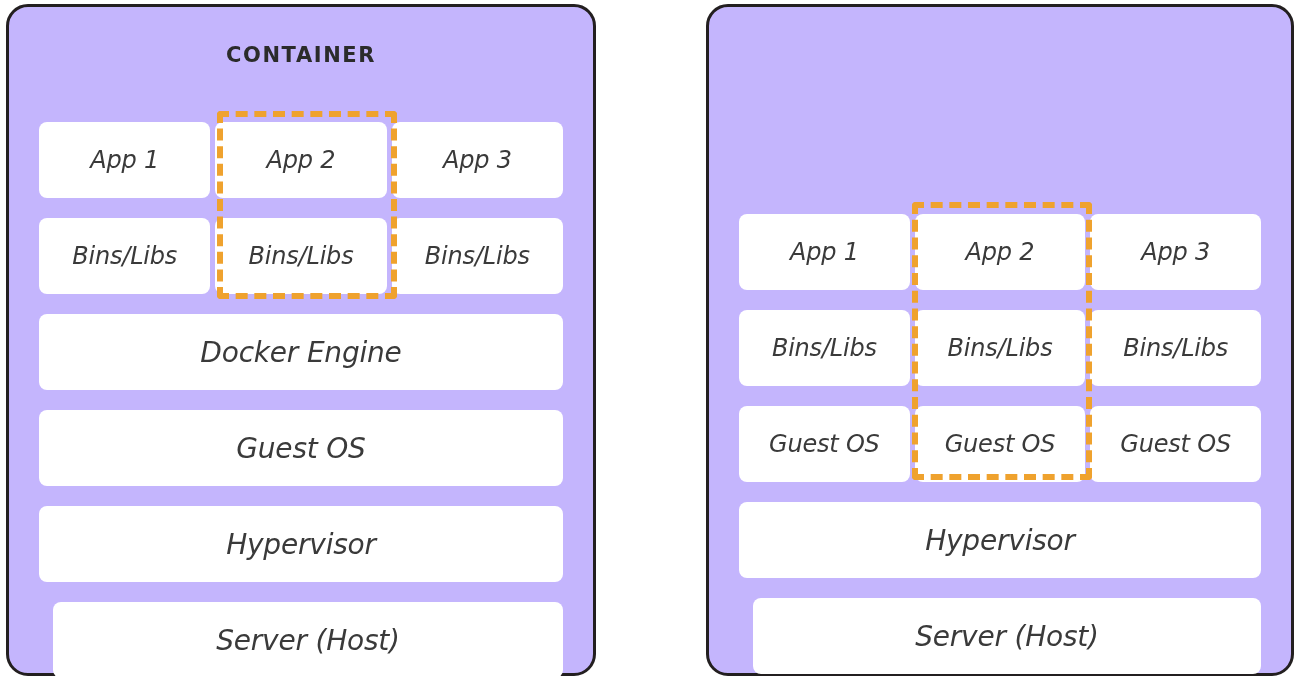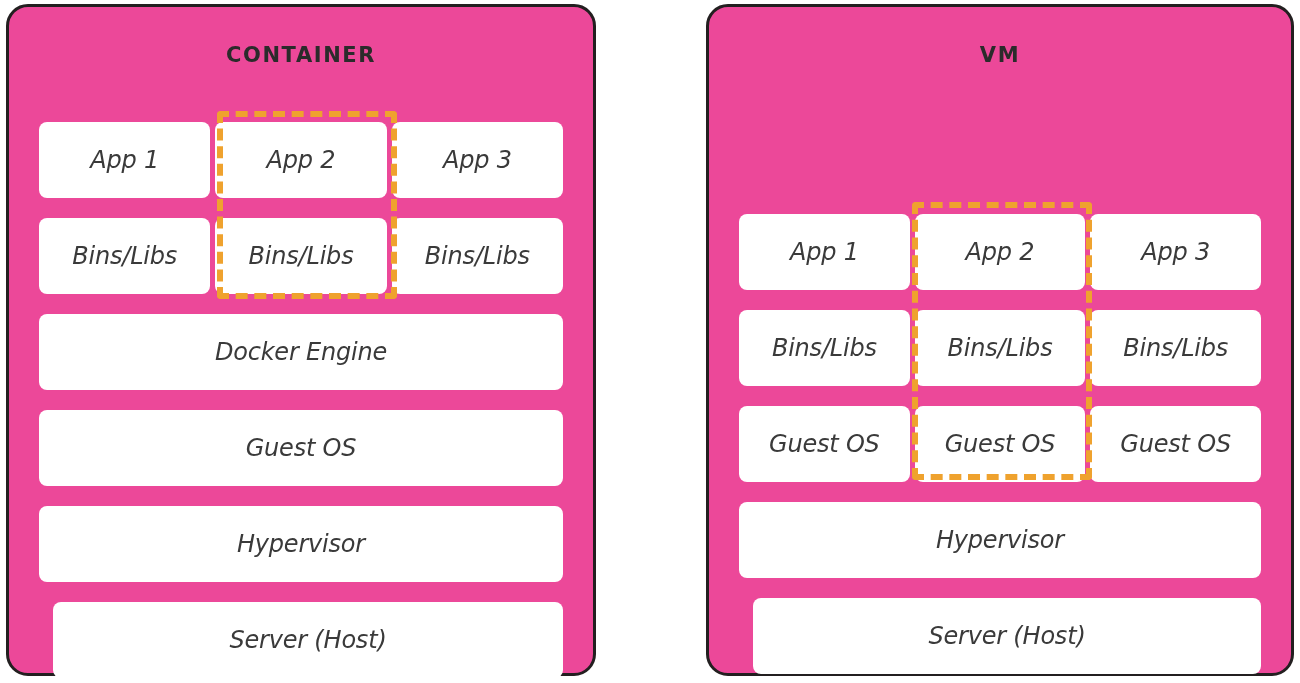--- a/index.html
+++ b/index.html
@@ -16,21 +16,21 @@
   #diagram {
     position: relative;
     width: 1300px;
     height: 683px;
     background: #ffffff;
   }
 
   
   .panel {
     position: absolute;
-    background: #ec4899;
+    background: #c4b5fd;
     border: 3px solid #231f20;
     border-radius: 22px;
     box-sizing: border-box;
   }
   #panel-container {
     left: 6px;
     top: 4px;
     width: 590px;
     height: 672px;
   }
@@ -82,21 +82,21 @@
     box-sizing: border-box;
   }
   .cell-label {
     font-family: "DejaVu Sans", sans-serif;
     font-style: italic;
     font-size: 24px;
     color: #3a3a3a;
     white-space: nowrap;
     letter-spacing: -0.2px;
   }
-  .row-wide .cell-label { font-size: 24px; }
+  .row-wide .cell-label { font-size: 28px; }
 
   
   .highlight {
     position: absolute;
     border: 6px dashed #efa22e;
     border-radius: 4px;
     box-sizing: border-box;
     pointer-events: none;
   }
   #highlight-container {
@@ -162,21 +162,20 @@
           <div class="cell">
             <span class="cell-label">Server (Host)</span>
           </div>
         </div>
       </div>
 
     <div class="highlight" id="highlight-container"></div>
   </div>
 
   <div class="panel" id="panel-vm">
-    <div class="panel-title">VM</div>
 
     <div class="stack" id="stack-vm">
         <div class="row">
           <div class="cell">
             <span class="cell-label">App 1</span>
           </div>
           <div class="cell">
             <span class="cell-label">App 2</span>
           </div>
           <div class="cell">

